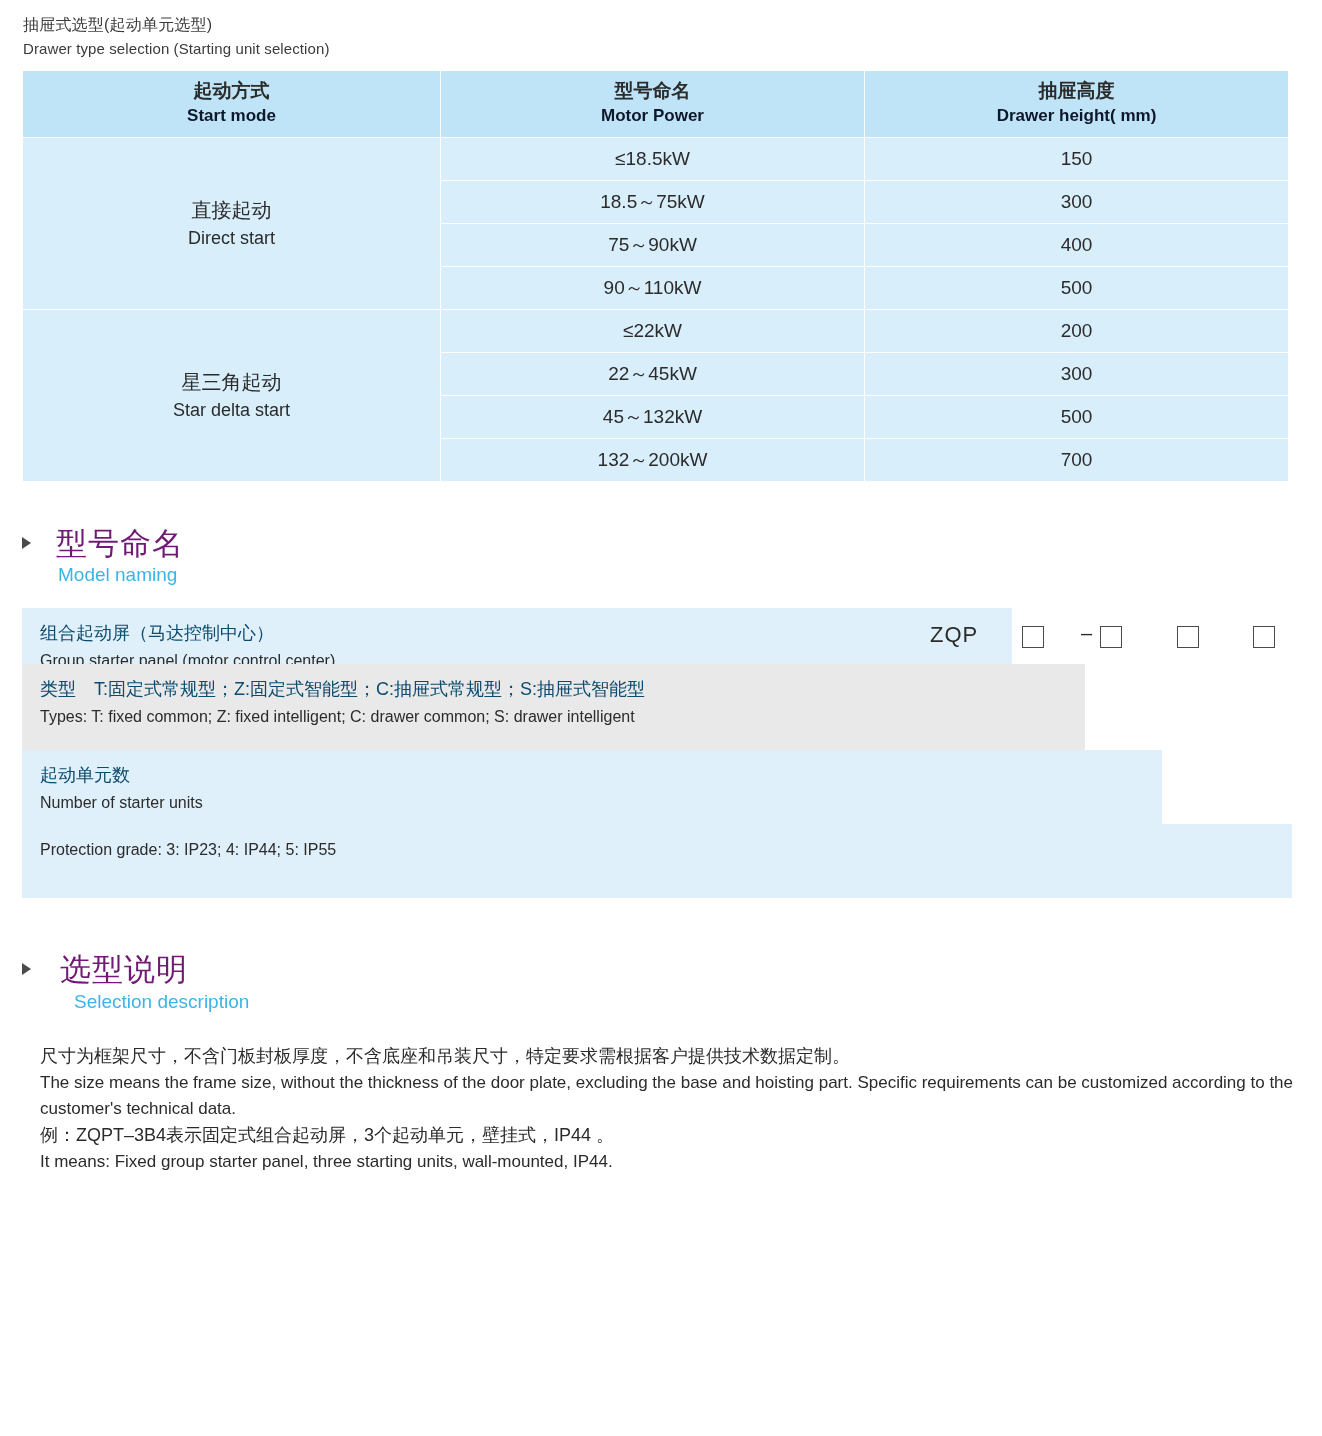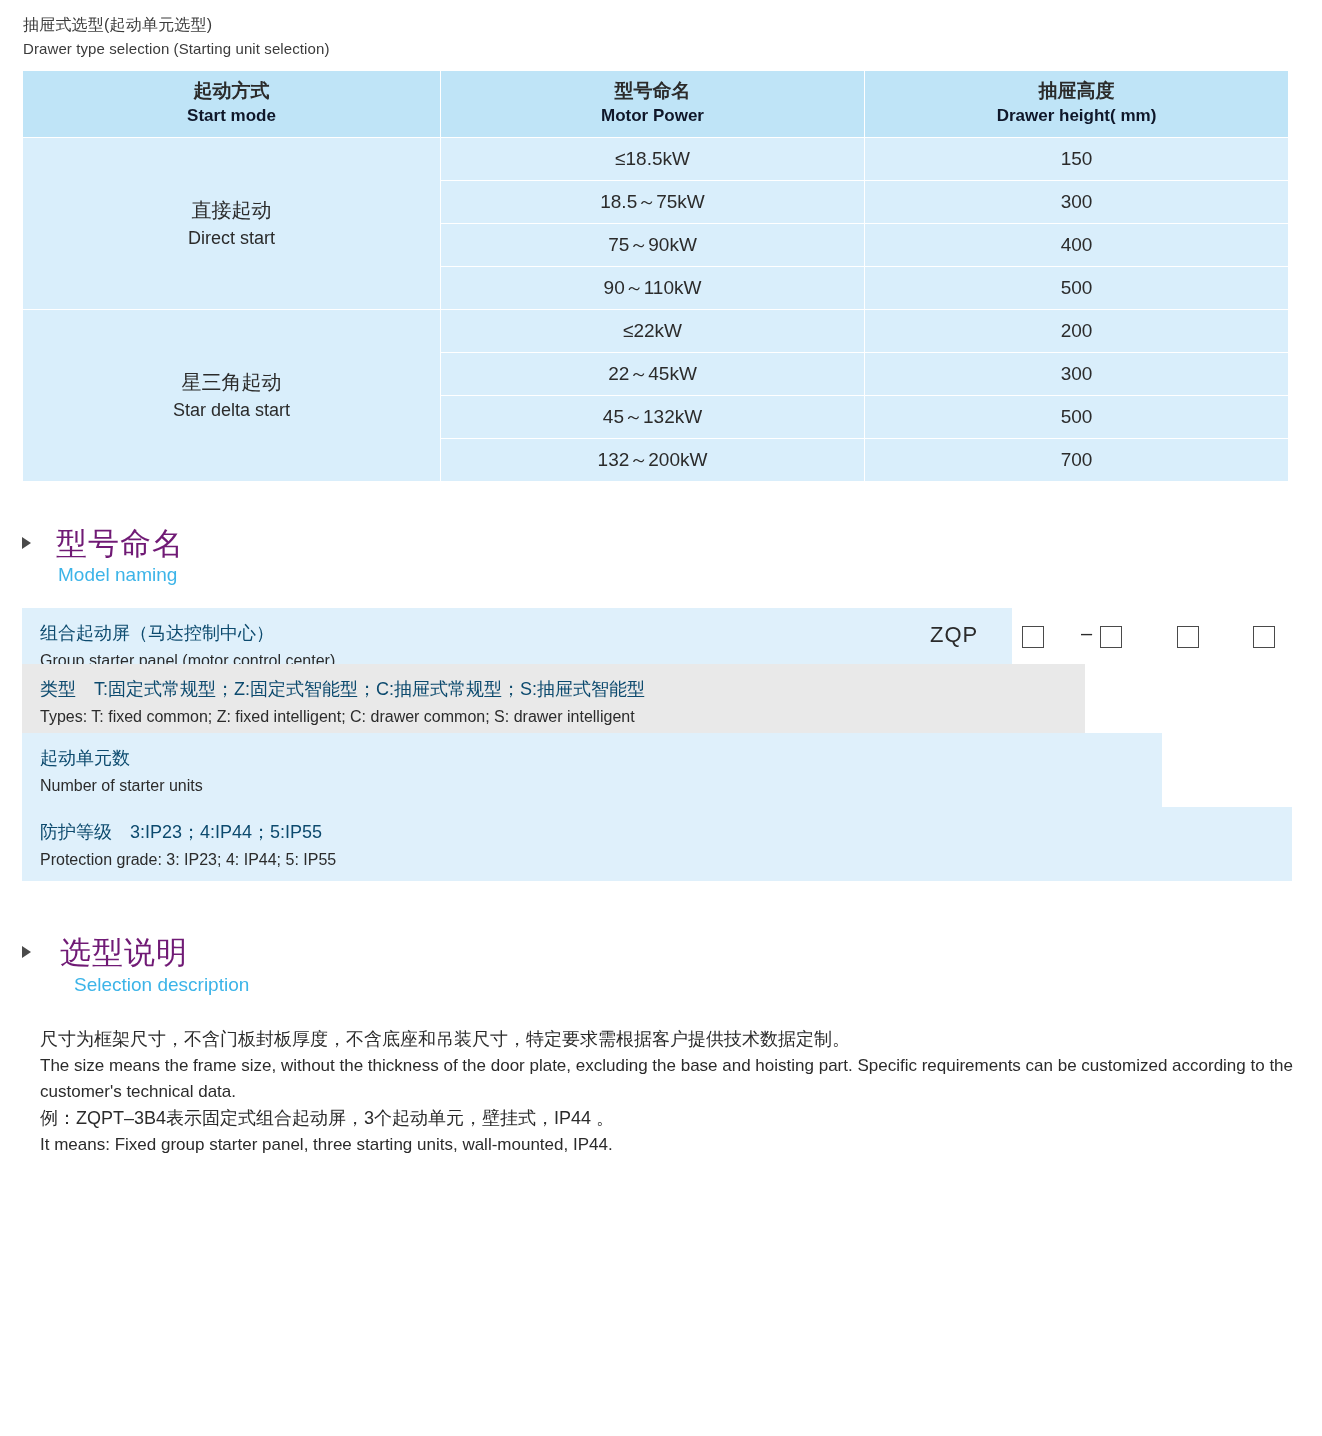--- a/index.html
+++ b/index.html
@@ -136,21 +136,21 @@
   .naming-row .n-cn {
     font-size: 18px;
     color: #0c4a6e;
   }
   .naming-row .n-en {
     font-size: 16px;
     color: #2b2b2b;
     margin-top: 2px;
   }
   .row-a { background: #dff0fb; height: 56px; width: 990px; }
-  .row-b { background: #e9e9e9; height: 69px; width: 1063px; }
+  .row-b { background: #e9e9e9; height: 86px; width: 1063px; }
   .row-c { background: #dff0fb; height: 74px; width: 1140px; }
   .row-d { background: #e9e9e9; height: 74px; width: 1213px; }
   .row-e { background: #dff0fb; height: 74px; width: 1270px; }
 
   .zqp-label {
     position: absolute;
     right: 18px;
     top: 14px;
     font-size: 22px;
     color: #2b2b2b;
@@ -283,21 +283,20 @@
       <div class="n-en">Types: T: fixed common; Z: fixed intelligent; C: drawer common; S: drawer intelligent</div>
     </div>
 
     <div class="naming-row row-c">
       <div class="n-cn">起动单元数</div>
       <div class="n-en">Number of starter units</div>
     </div>
 
 
     <div class="naming-row row-e">
-      <div class="n-cn">防护等级　3:IP23；4:IP44；5:IP55</div>
       <div class="n-en">Protection grade:  3: IP23; 4: IP44; 5: IP55</div>
     </div>
 
     <div class="zqp-label" style="right:auto; left:908px; top:14px;">ZQP</div>
     <div class="box" style="left:1000px; top:18px;"></div>
     <div class="dash" style="left:1059px; top:14px;">–</div>
     <div class="box" style="left:1078px; top:18px;"></div>
     <div class="box" style="left:1155px; top:18px;"></div>
     <div class="box" style="left:1231px; top:18px;"></div>
   </div>

